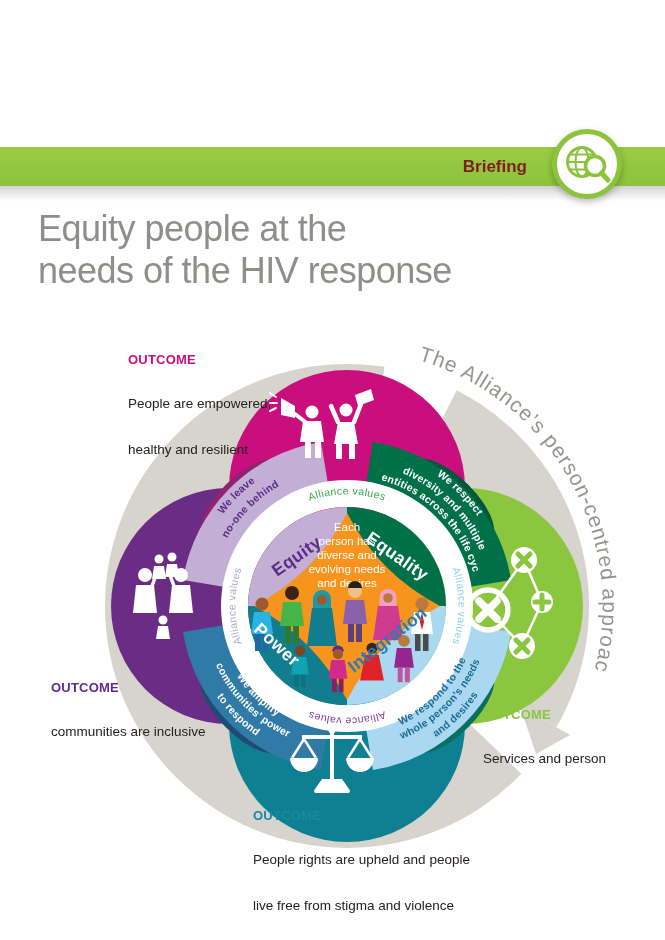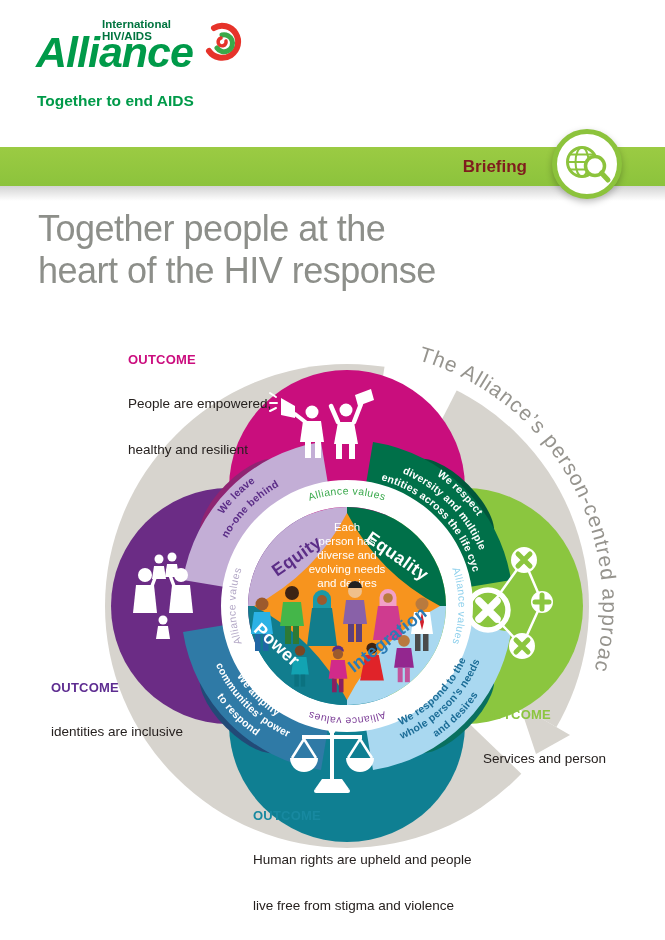--- a/index.html
+++ b/index.html
@@ -42,53 +42,38 @@
   .ringlab{font-size:10.5px;letter-spacing:.4px;}
   .quad{font-size:17.5px;font-weight:bold;letter-spacing:.4px;}
   .band{font-size:10.5px;font-weight:bold;letter-spacing:.2px;}
   .ctr{font-size:11.5px;fill:#ffffff;}
 </style>
 </head>
 <body>
 
 <div class="page">
 
-  <div class="logo">
-    <div class="logo-small">
-      <div>International</div>
-      <div>HIV/AIDS</div>
-    </div>
-    <div class="logo-name">Alliance</div>
-    <div class="logo-swirl">
-      <svg width="46" height="46" viewBox="0 0 46 46">
-        <path d="M 16 8 A 16 16 0 1 1 11 31" fill="none" stroke="#e6332a" stroke-width="6" stroke-linecap="round"></path>
-        <path d="M 24 15 A 8.5 8.5 0 1 1 19 28" fill="none" stroke="#3aa949" stroke-width="5" stroke-linecap="round"></path>
-        <path d="M 28 21 a 4 4 0 1 1 -5 -3" fill="none" stroke="#e6332a" stroke-width="3.5" stroke-linecap="round"></path>
-      </svg>
-    </div>
-    <div class="logo-tagline">Together to end AIDS</div>
-  </div>
 
   <div class="bar"></div>
   <div class="bar-shadow"></div>
   <div class="briefing">Briefing</div>
 
   <div class="badge">
     <svg width="52" height="52" viewBox="-26 -26 52 52">
       <circle cx="-5" cy="-2" r="14.5" fill="none" stroke="#8cc33c" stroke-width="3"></circle>
       <ellipse cx="-5" cy="-2" rx="6.5" ry="14.5" fill="none" stroke="#8cc33c" stroke-width="2"></ellipse>
       <path d="M -19.5 -2 h 29 M -17.5 -9.5 h 25 M -17.5 5.5 h 25" fill="none" stroke="#8cc33c" stroke-width="2"></path>
       <circle cx="8" cy="2" r="9.5" fill="#ffffff" stroke="#8cc33c" stroke-width="3.5"></circle>
       <path d="M 14.5 9 L 21 16" stroke="#8cc33c" stroke-width="5" stroke-linecap="round"></path>
     </svg>
   </div>
 
   <div class="title">
-    <div>Together people at the</div>
-    <div>heart of the HIV response</div>
+    <div>Equity people at the</div>
+    <div>needs of the HIV response</div>
   </div>
 
   <svg class="diagram" width="665" height="940" viewBox="0 0 665 940">
 
     <g>
       <circle cx="347" cy="606" r="242" fill="#d7d4ce"></circle>
       <polygon points="347,606 387,351 464,376" fill="#ffffff"></polygon>
       <polygon points="347,606 570,735 533,785" fill="#ffffff"></polygon>
       <polygon points="570,735 520,706 536,754" fill="#d7d4ce"></polygon>
     </g>
@@ -308,29 +293,29 @@
       <div class="ohead" style="color:#cb0d7e">OUTCOME</div>
       <div class="oline">People are empowered,</div>
       <div class="oline">healthy and resilient</div>
     </div>
   </div>
 
   <div class="outcome outcome-l">
     <div class="obar" style="background:#5e2d91"></div>
     <div>
       <div class="ohead" style="color:#5e2d91">OUTCOME</div>
-      <div class="oline">identities are inclusive</div>
+      <div class="oline">communities are inclusive</div>
     </div>
   </div>
 
   <div class="outcome outcome-b">
     <div class="obar" style="background:#1889a0"></div>
     <div>
       <div class="ohead" style="color:#1889a0">OUTCOME</div>
-      <div class="oline">Human rights are upheld and people</div>
+      <div class="oline">People rights are upheld and people</div>
       <div class="oline">live free from stigma and violence</div>
     </div>
   </div>
 
   <div class="outcome outcome-r">
     <div class="obar" style="background:#8cc540"></div>
     <div>
       <div class="ohead" style="color:#8cc540">OUTCOME</div>
       <div class="oline">Services and person</div>
     </div>

